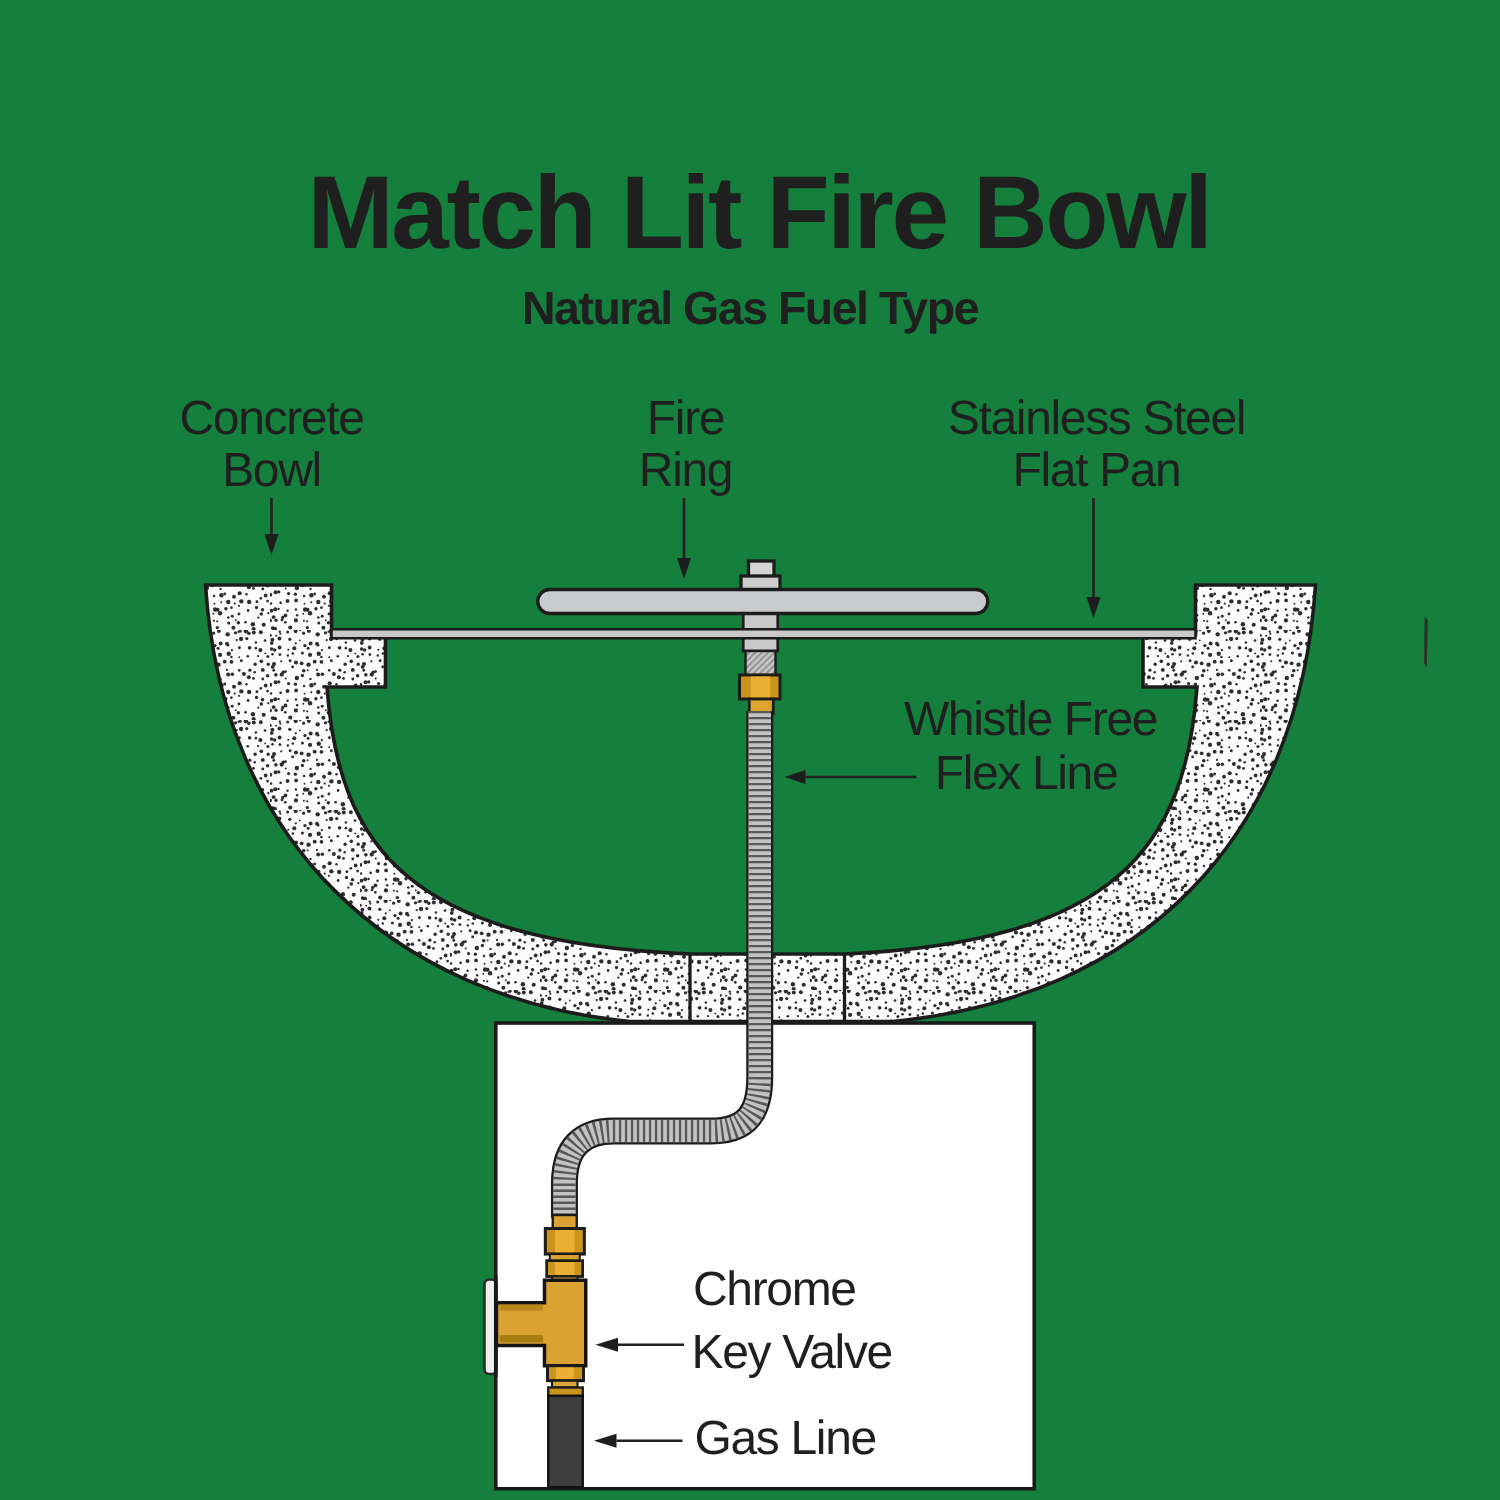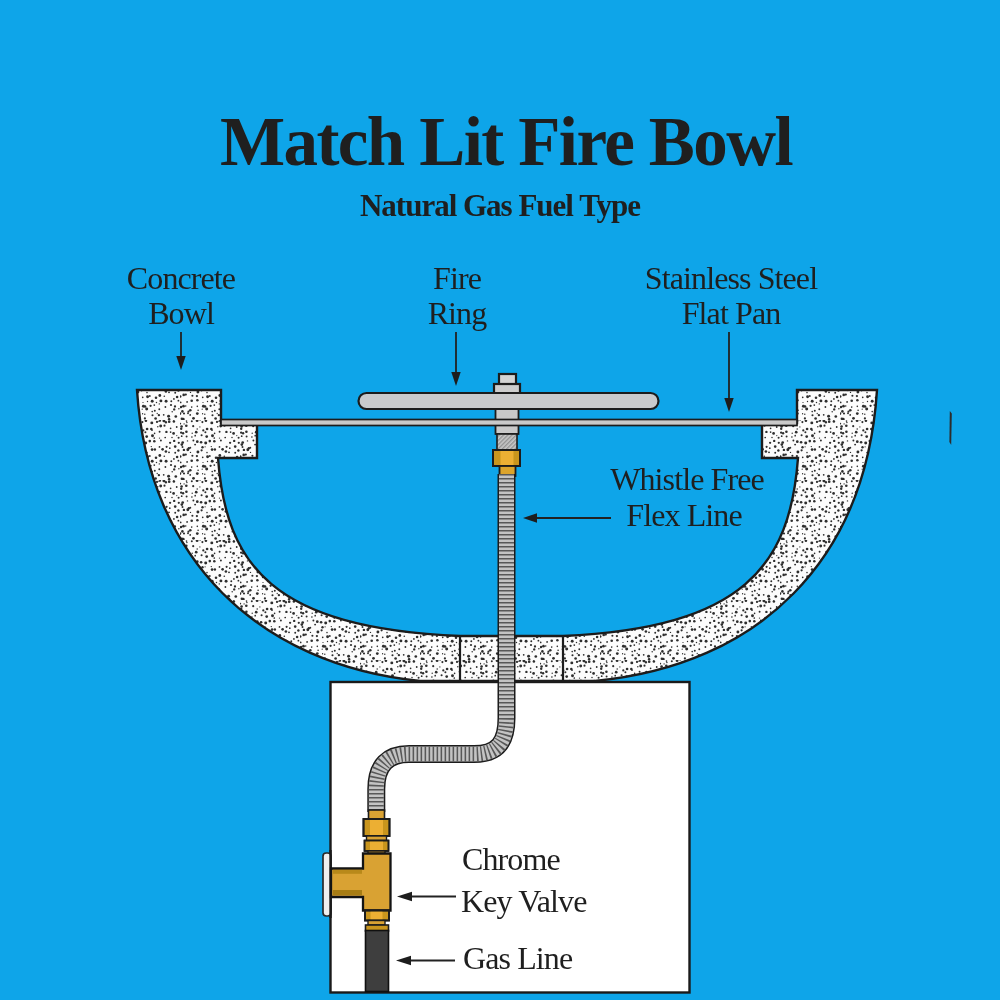--- a/index.html
+++ b/index.html
@@ -1,16 +1,16 @@
 <!DOCTYPE html>
 <html><head><meta charset="utf-8">
 <style>
 html,body{margin:0;padding:0;background:#fff;}
-#page{position:relative;width:1000px;height:1000px;background:#0ea5e9;overflow:hidden;
-font-family:Liberation Serif, serif;}
+#page{position:relative;width:1000px;height:1000px;background:#15803d;overflow:hidden;
+font-family:Liberation Sans, sans-serif;}
 svg{position:absolute;top:0;left:0;}
 text{fill:#1f1f1f;}
 </style></head>
 <body>
 <div id="page">
 <svg width="1000" height="1000" viewBox="0 0 1000 1000">
 <defs>
 <pattern id="stip" width="60" height="60" patternUnits="userSpaceOnUse">
 <rect width="60" height="60" fill="#fcfcfc"></rect>
 <g fill="#2e2e2e">

